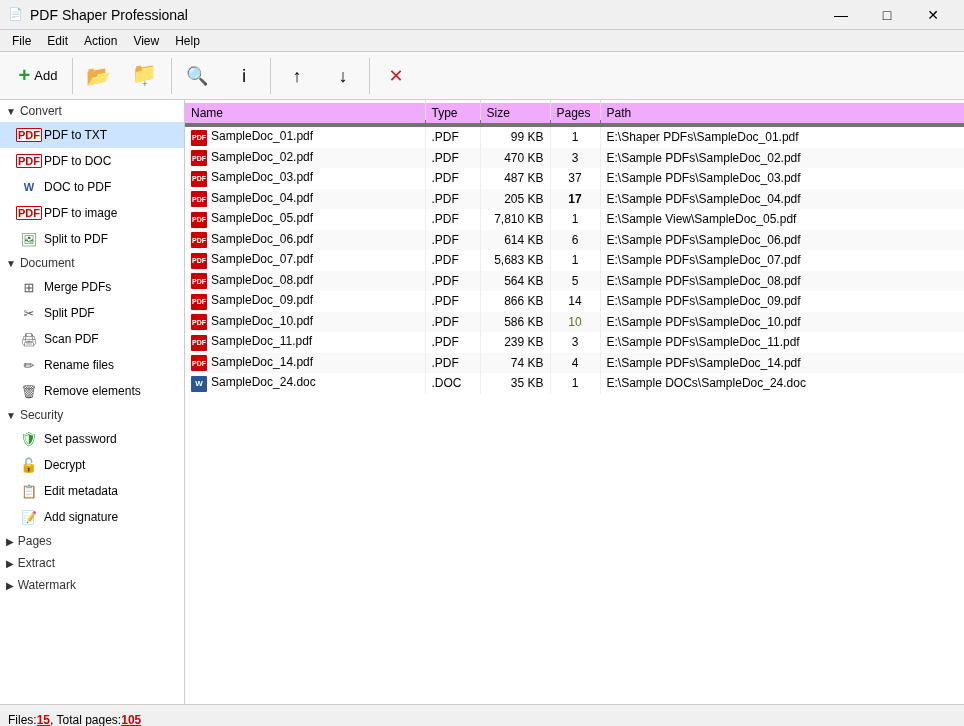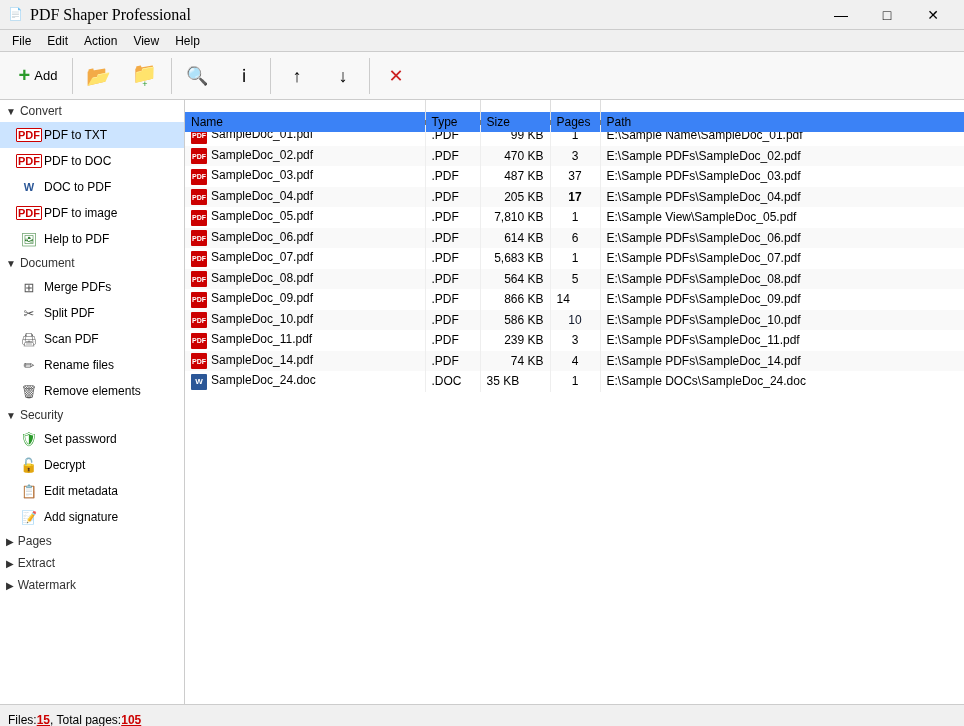--- a/index.html
+++ b/index.html
@@ -8,21 +8,21 @@
     
     .title-bar {
       background: #f0f0f0;
       height: 30px;
       display: flex;
       align-items: center;
       padding: 0 8px;
       border-bottom: 1px solid #ccc;
     }
     .title-bar-icon { width: 16px; height: 16px; margin-right: 6px; }
-    .title-bar-text { font-size: 16px; flex: 1; font-family: Liberation Serif, serif; }
+    .title-bar-text { font-size: 14px; flex: 1; }
     .title-bar-controls { display: flex; gap: 0; }
     .title-bar-btn {
       width: 46px; height: 30px;
       display: flex; align-items: center; justify-content: center;
       cursor: pointer; font-size: 14px;
     }
 
     
     .menu-bar {
       background: #f0f0f0;
@@ -100,28 +100,28 @@
       display: flex;
       flex-direction: column;
       overflow: hidden;
     }
     .file-table {
       width: 100%;
       border-collapse: collapse;
       table-layout: fixed;
     }
     .file-table thead th {
-      background: #3b82f6;
-      border-bottom: 5px solid #737373;
+      background: #f0abfc;
+      border-bottom: 7px solid #737373;
       border-right: 1px solid #ddd;
       padding: 3px 6px;
       text-align: left;
       font-weight: normal;
       font-size: 12px;
-      position: sticky; top: 12px;
+      position: sticky; top: 3px;
     }
     .file-table thead th:last-child { border-right: none; }
     .file-table tbody tr:nth-child(even) { background: #f9f9f9; }
     .file-table tbody td {
       padding: 2px 6px;
       font-size: 12px;
       overflow: hidden;
       white-space: nowrap;
       text-overflow: ellipsis;
       border-right: 1px solid #eee;
@@ -247,21 +247,21 @@
       <div class="sidebar-item">
         <span class="si-icon">
           <span style="color:#cc0000;font-size:11px;font-weight:bold;background:#fff;border:1px solid #cc0000;padding:0 1px;border-radius:1px;">PDF</span>
         </span>
         <span>PDF to image</span>
       </div>
       <div class="sidebar-item">
         <span class="si-icon">
           <span style="color:#2b7a2b;font-size:13px;">🖼</span>
         </span>
-        <span>Help to PDF</span>
+        <span>Split to PDF</span>
       </div>
       <div class="sidebar-section-header">
         <span class="chevron">▼</span>
         <span>Document</span>
       </div>
       <div class="sidebar-item">
         <span class="si-icon">
           <span style="color:#555;font-size:13px;">⊞</span>
         </span>
         <span>Merge PDFs</span>
@@ -342,21 +342,21 @@
             <th class="col-pages">Pages</th>
             <th class="col-path">Path</th>
           </tr>
         </thead>
         <tbody id="file-table-body">
             <tr>
               <td class="col-name"><span style="display:inline-flex;align-items:center;justify-content:center;width:16px;height:16px;background:#cc0000;color:#fff;font-size:7px;font-weight:bold;border-radius:1px;margin-right:4px;">PDF</span><span>SampleDoc_01.pdf</span></td>
               <td class="col-type">.PDF</td>
               <td class="col-size" style="text-align: right;">99 KB</td>
               <td class="col-pages" style="text-align: center;">1</td>
-              <td class="col-path">E:\Sample Name\SampleDoc_01.pdf</td>
+              <td class="col-path">E:\Shaper PDFs\SampleDoc_01.pdf</td>
             </tr>
             <tr>
               <td class="col-name"><span style="display:inline-flex;align-items:center;justify-content:center;width:16px;height:16px;background:#cc0000;color:#fff;font-size:7px;font-weight:bold;border-radius:1px;margin-right:4px;">PDF</span><span>SampleDoc_02.pdf</span></td>
               <td class="col-type">.PDF</td>
               <td class="col-size" style="text-align: right;">470 KB</td>
               <td class="col-pages" style="text-align: center;">3</td>
               <td class="col-path">E:\Sample PDFs\SampleDoc_02.pdf</td>
             </tr>
             <tr>
               <td class="col-name"><span style="display:inline-flex;align-items:center;justify-content:center;width:16px;height:16px;background:#cc0000;color:#fff;font-size:7px;font-weight:bold;border-radius:1px;margin-right:4px;">PDF</span><span>SampleDoc_03.pdf</span></td>
@@ -397,48 +397,48 @@
               <td class="col-name"><span style="display:inline-flex;align-items:center;justify-content:center;width:16px;height:16px;background:#cc0000;color:#fff;font-size:7px;font-weight:bold;border-radius:1px;margin-right:4px;">PDF</span><span>SampleDoc_08.pdf</span></td>
               <td class="col-type">.PDF</td>
               <td class="col-size" style="text-align: right;">564 KB</td>
               <td class="col-pages" style="text-align: center;">5</td>
               <td class="col-path">E:\Sample PDFs\SampleDoc_08.pdf</td>
             </tr>
             <tr>
               <td class="col-name"><span style="display:inline-flex;align-items:center;justify-content:center;width:16px;height:16px;background:#cc0000;color:#fff;font-size:7px;font-weight:bold;border-radius:1px;margin-right:4px;">PDF</span><span>SampleDoc_09.pdf</span></td>
               <td class="col-type">.PDF</td>
               <td class="col-size" style="text-align: right;">866 KB</td>
-              <td class="col-pages" style="text-align: left;">14</td>
+              <td class="col-pages" style="text-align: center;">14</td>
               <td class="col-path">E:\Sample PDFs\SampleDoc_09.pdf</td>
             </tr>
             <tr>
               <td class="col-name"><span style="display:inline-flex;align-items:center;justify-content:center;width:16px;height:16px;background:#cc0000;color:#fff;font-size:7px;font-weight:bold;border-radius:1px;margin-right:4px;">PDF</span><span>SampleDoc_10.pdf</span></td>
               <td class="col-type">.PDF</td>
               <td class="col-size" style="">586 KB</td>
-              <td class="col-pages" style="text-align: center;"><span style="color:#0f172a;">10</span></td>
+              <td class="col-pages" style="text-align: center;"><span style="color:#4d7c0f;">10</span></td>
               <td class="col-path">E:\Sample PDFs\SampleDoc_10.pdf</td>
             </tr>
             <tr>
               <td class="col-name"><span style="display:inline-flex;align-items:center;justify-content:center;width:16px;height:16px;background:#cc0000;color:#fff;font-size:7px;font-weight:bold;border-radius:1px;margin-right:4px;">PDF</span><span>SampleDoc_11.pdf</span></td>
               <td class="col-type">.PDF</td>
               <td class="col-size" style="text-align: right;">239 KB</td>
               <td class="col-pages" style="text-align: center;">3</td>
               <td class="col-path">E:\Sample PDFs\SampleDoc_11.pdf</td>
             </tr>
             <tr>
               <td class="col-name"><span style="display:inline-flex;align-items:center;justify-content:center;width:16px;height:16px;background:#cc0000;color:#fff;font-size:7px;font-weight:bold;border-radius:1px;margin-right:4px;">PDF</span><span>SampleDoc_14.pdf</span></td>
               <td class="col-type">.PDF</td>
               <td class="col-size" style="text-align: right;">74 KB</td>
               <td class="col-pages" style="text-align: center;">4</td>
               <td class="col-path">E:\Sample PDFs\SampleDoc_14.pdf</td>
             </tr>
             <tr>
               <td class="col-name"><span style="display:inline-flex;align-items:center;justify-content:center;width:16px;height:16px;background:#2b5797;color:#fff;font-size:8px;font-weight:bold;border-radius:1px;margin-right:4px;">W</span><span>SampleDoc_24.doc</span></td>
               <td class="col-type">.DOC</td>
-              <td class="col-size" style="text-align: left;">35 KB</td>
+              <td class="col-size" style="text-align: right;">35 KB</td>
               <td class="col-pages" style="text-align: center;">1</td>
               <td class="col-path">E:\Sample DOCs\SampleDoc_24.doc</td>
             </tr>
           </tbody>
       </table>
     </div>
   </div>
 </div>
 
 <div class="status-bar" id="status-bar">

